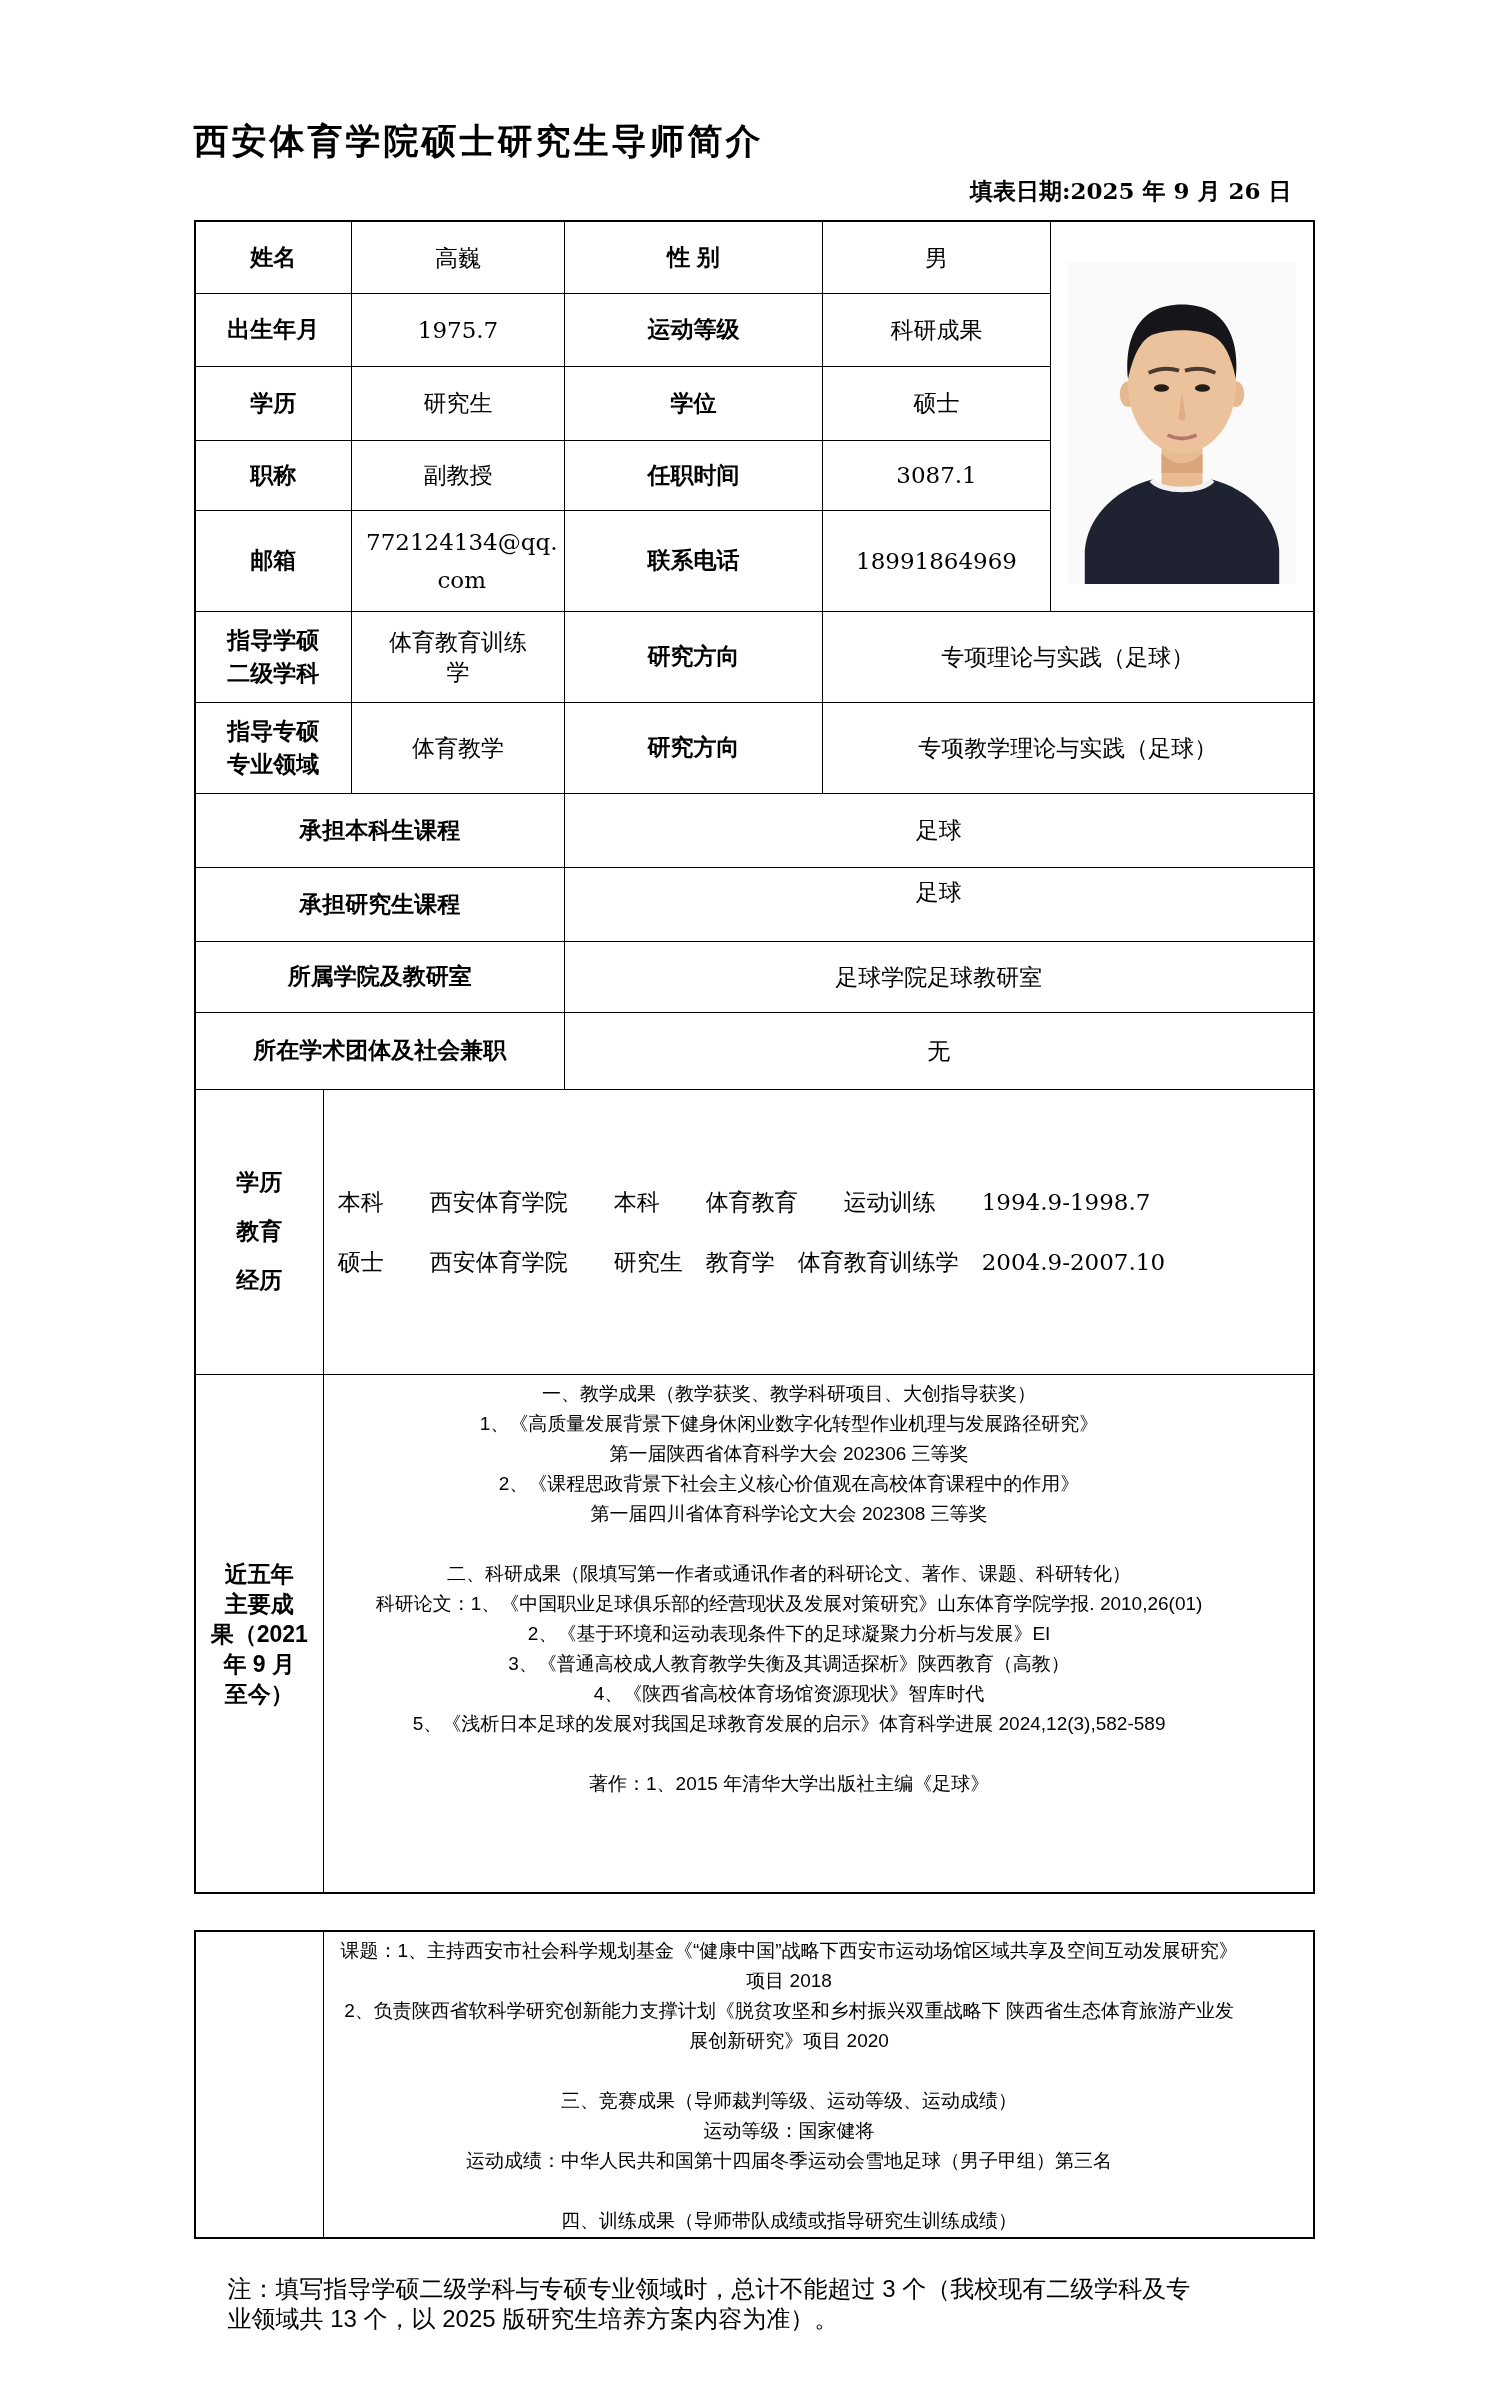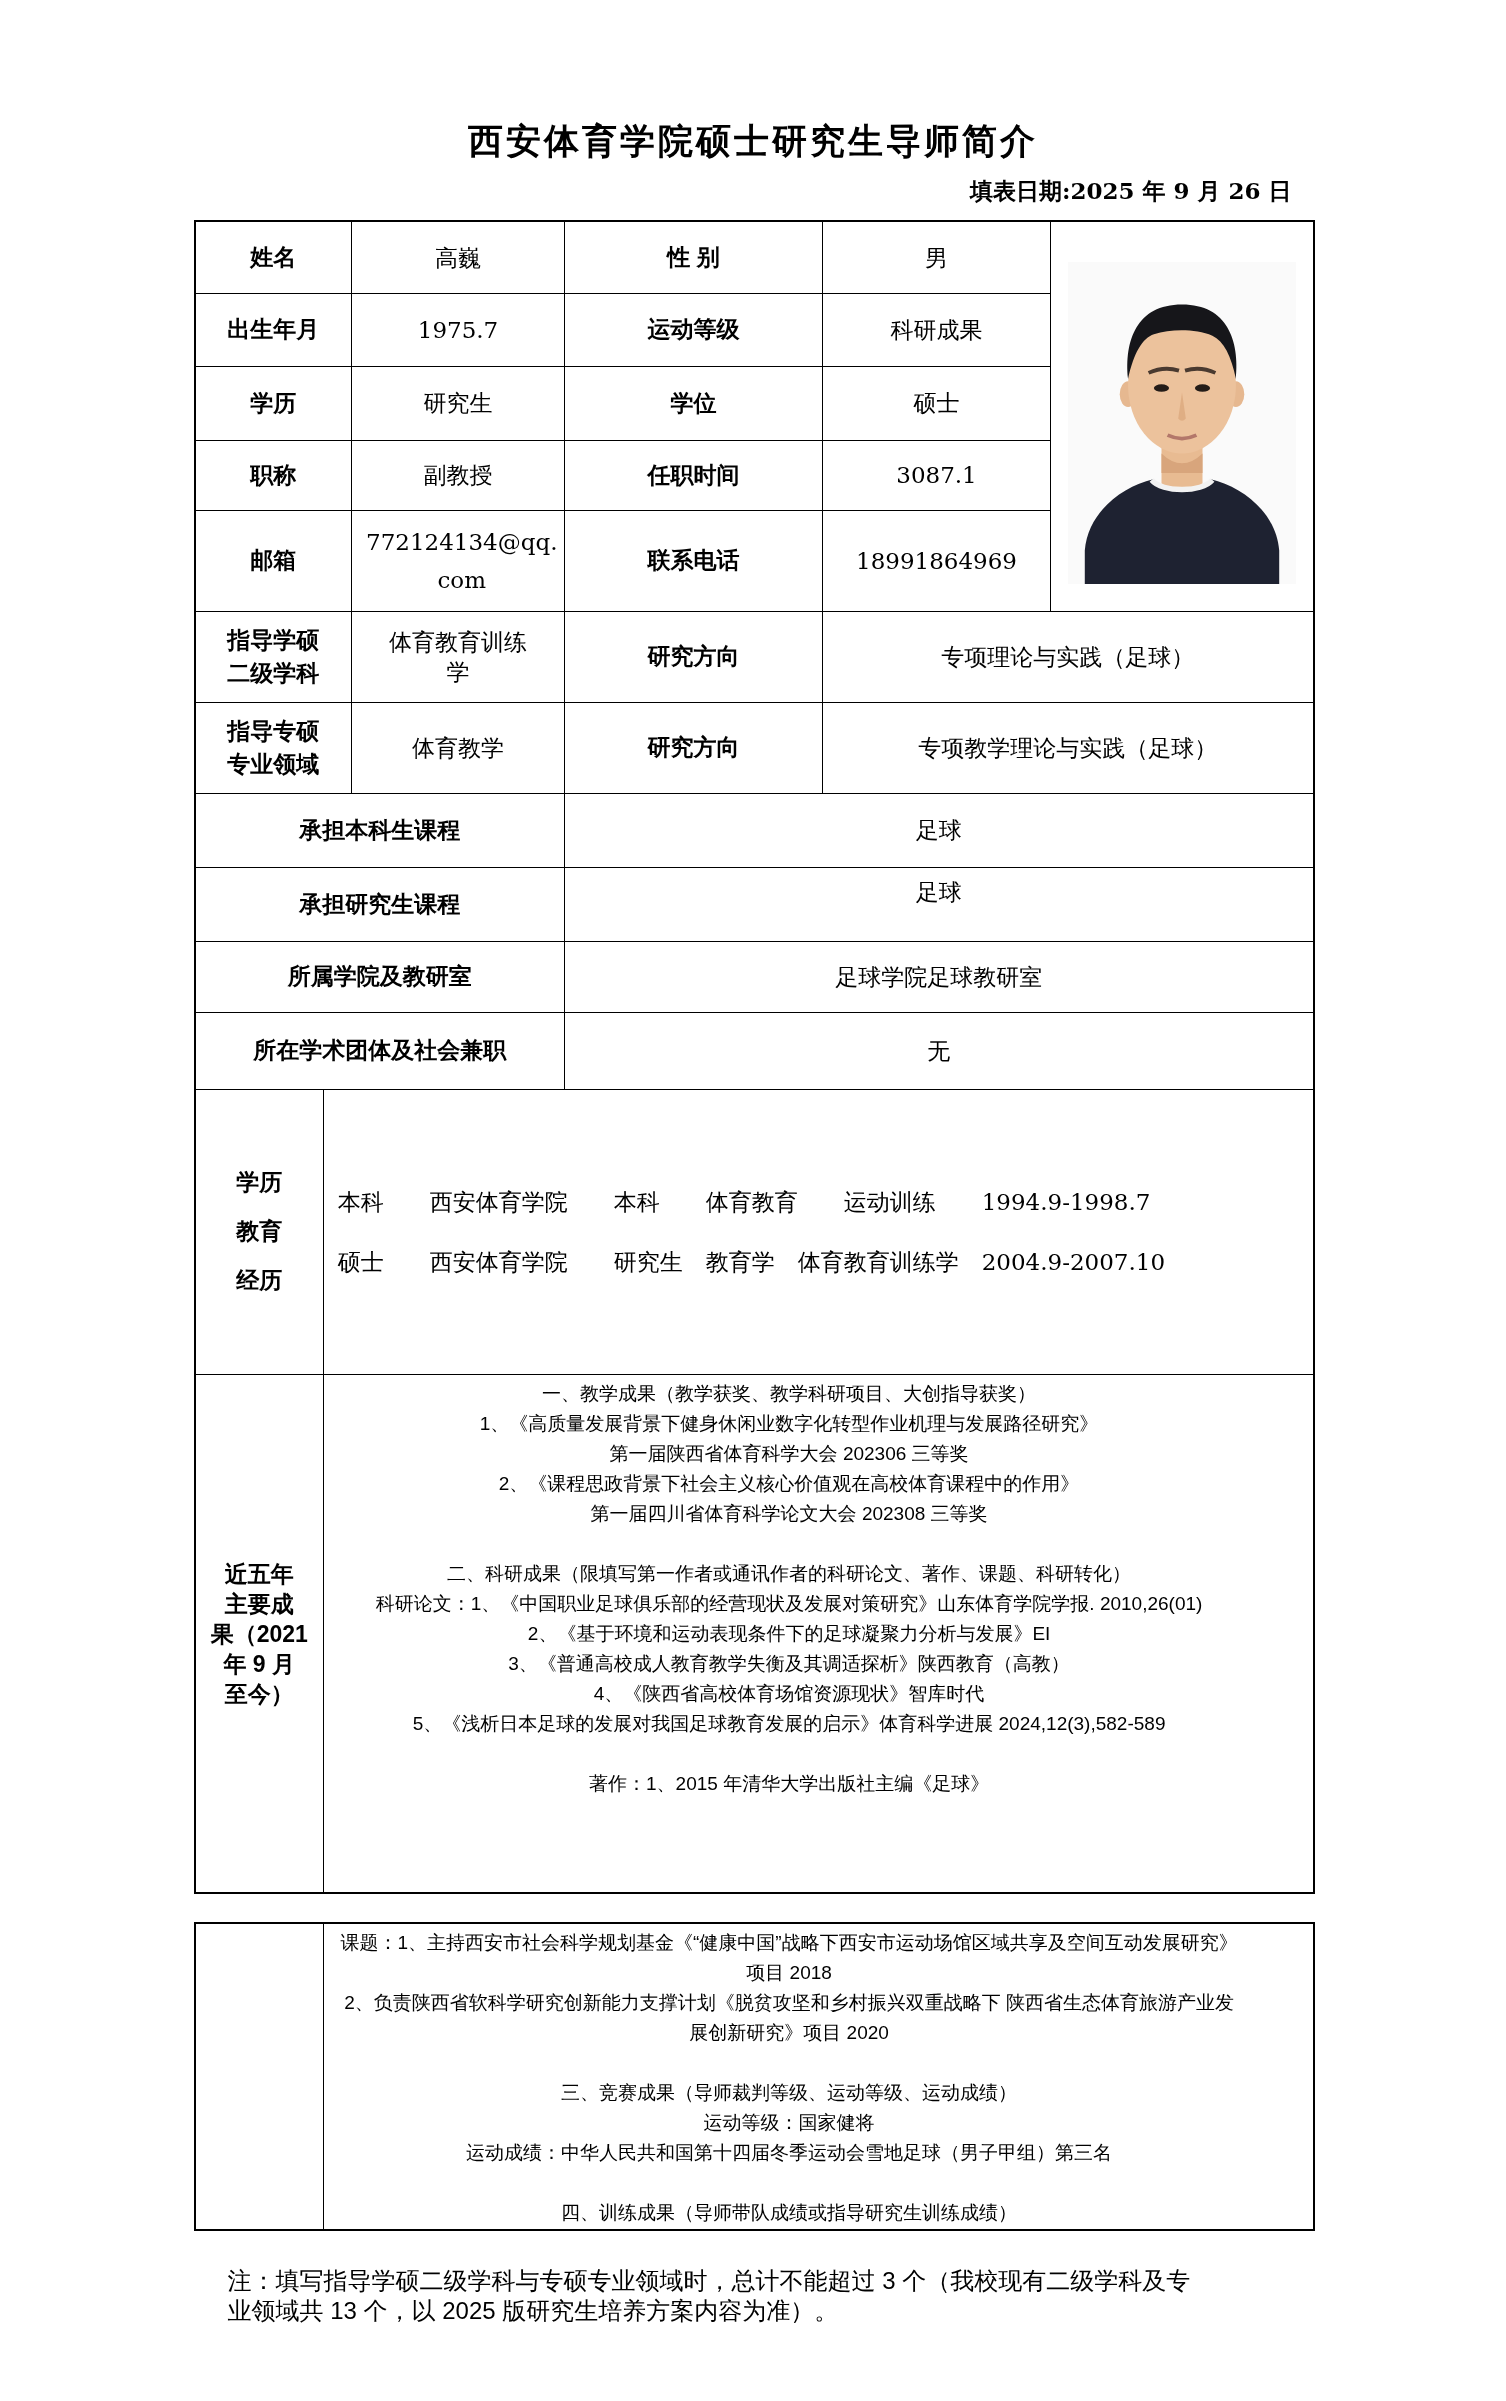--- a/index.html
+++ b/index.html
@@ -1,26 +1,26 @@
 <!DOCTYPE html>
 <html style="font-size:12px"><head>
 <meta charset="utf-8">
 <style>
   html,body{margin:0;padding:0;background:#ffffff;}
   body{width:1506px;height:2401px;position:relative;color:#000;
        font-family:"Liberation Sans","DejaVu Sans",sans-serif;}
   .page{width:1119px;margin:0 auto;padding-top:118px;}
-  .title{font-size:35px;font-weight:bold;text-align:center;letter-spacing:3px;
+  .title{font-size:35px;font-weight:bold;text-align:left;letter-spacing:3px;
          font-family:"Liberation Sans","DejaVu Sans",sans-serif;}
   .date{margin-top:10.6px;padding-right:21px;text-align:right;
         font-family:"DejaVu Serif","Liberation Serif",serif;
         font-weight:bold;font-size:23px;}
   table{border-collapse:collapse;table-layout:fixed;width:1119px;}
   .t1{margin-top:13.7px;}
-  .t2{margin-top:28px;}
+  .t2{margin-top:36px;}
   .t1,.t2{border:2.3px solid #000;}
   td{border:1.5px solid #000;padding:12px;overflow:hidden;vertical-align:middle;}
   .lbl{font-weight:bold;font-size:23px;text-align:center;line-height:33px;
        white-space:pre-line;}
   .val{font-family:"DejaVu Serif","Liberation Serif",serif;
        font-size:23px;text-align:center;line-height:30px;}
   .val-top{vertical-align:top;padding-top:9px;}
   .edu-label{line-height:49px;}
   .ach-label{line-height:30px;}
   .email-wrap{display:inline-block;width:8.5em;word-break:break-all;line-height:38px;}

